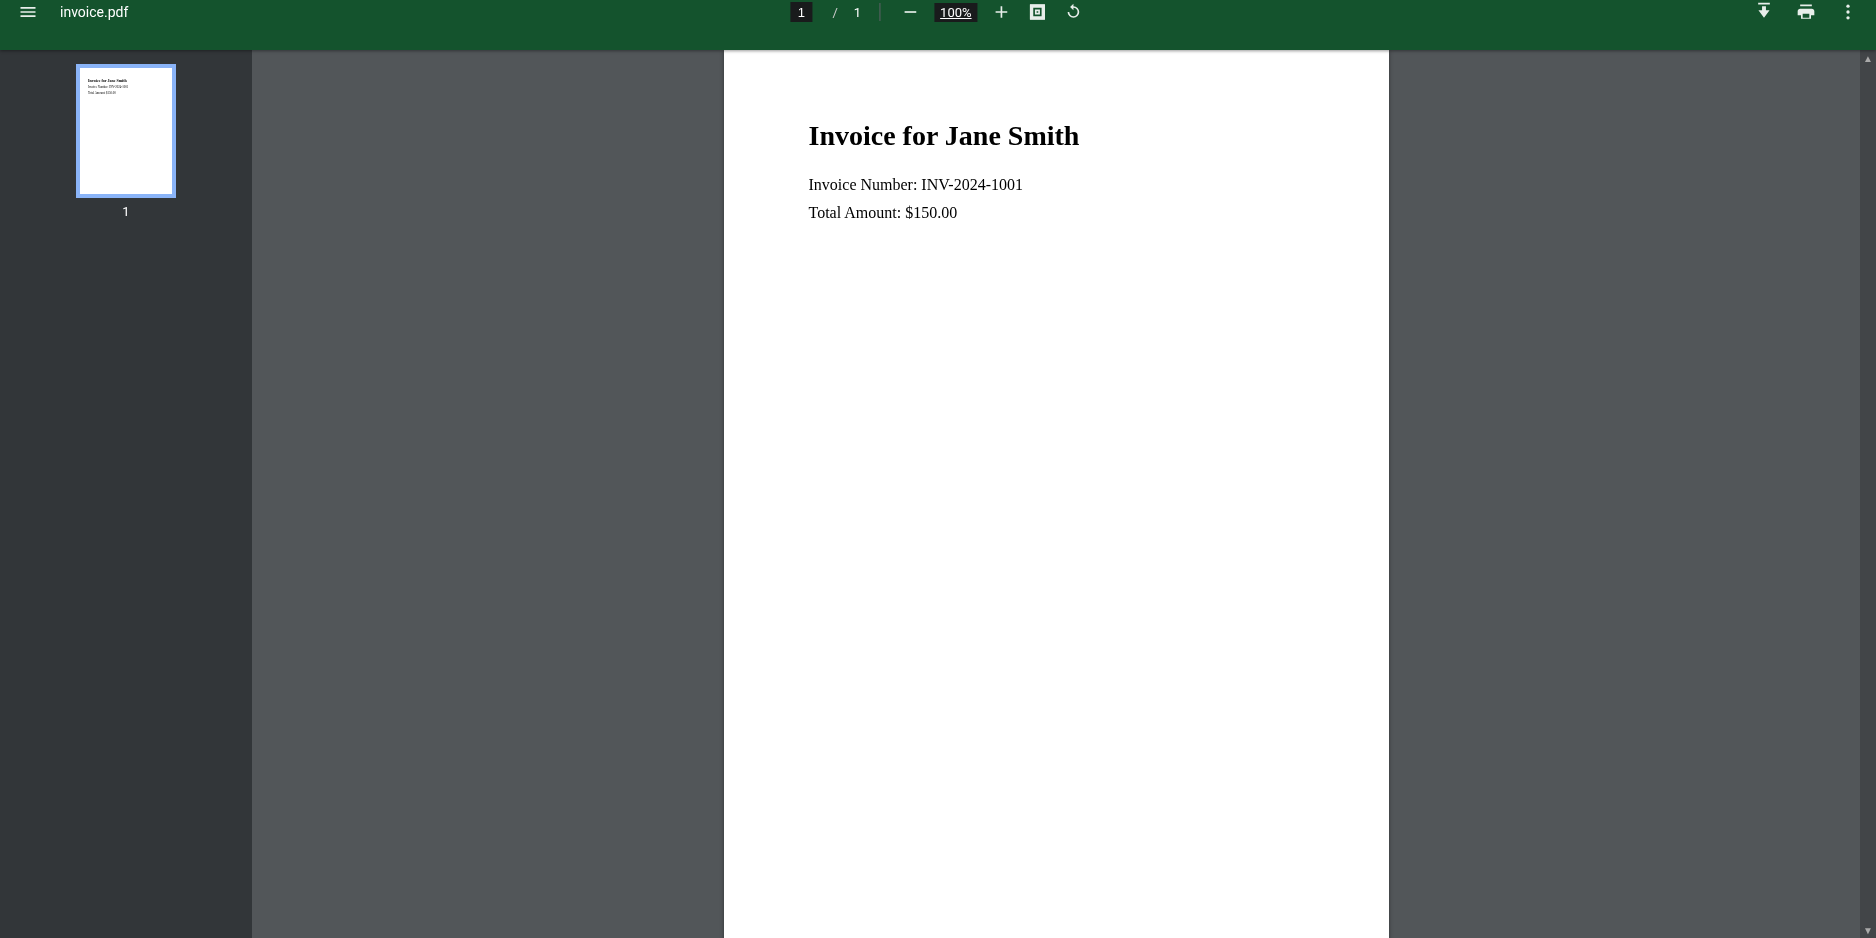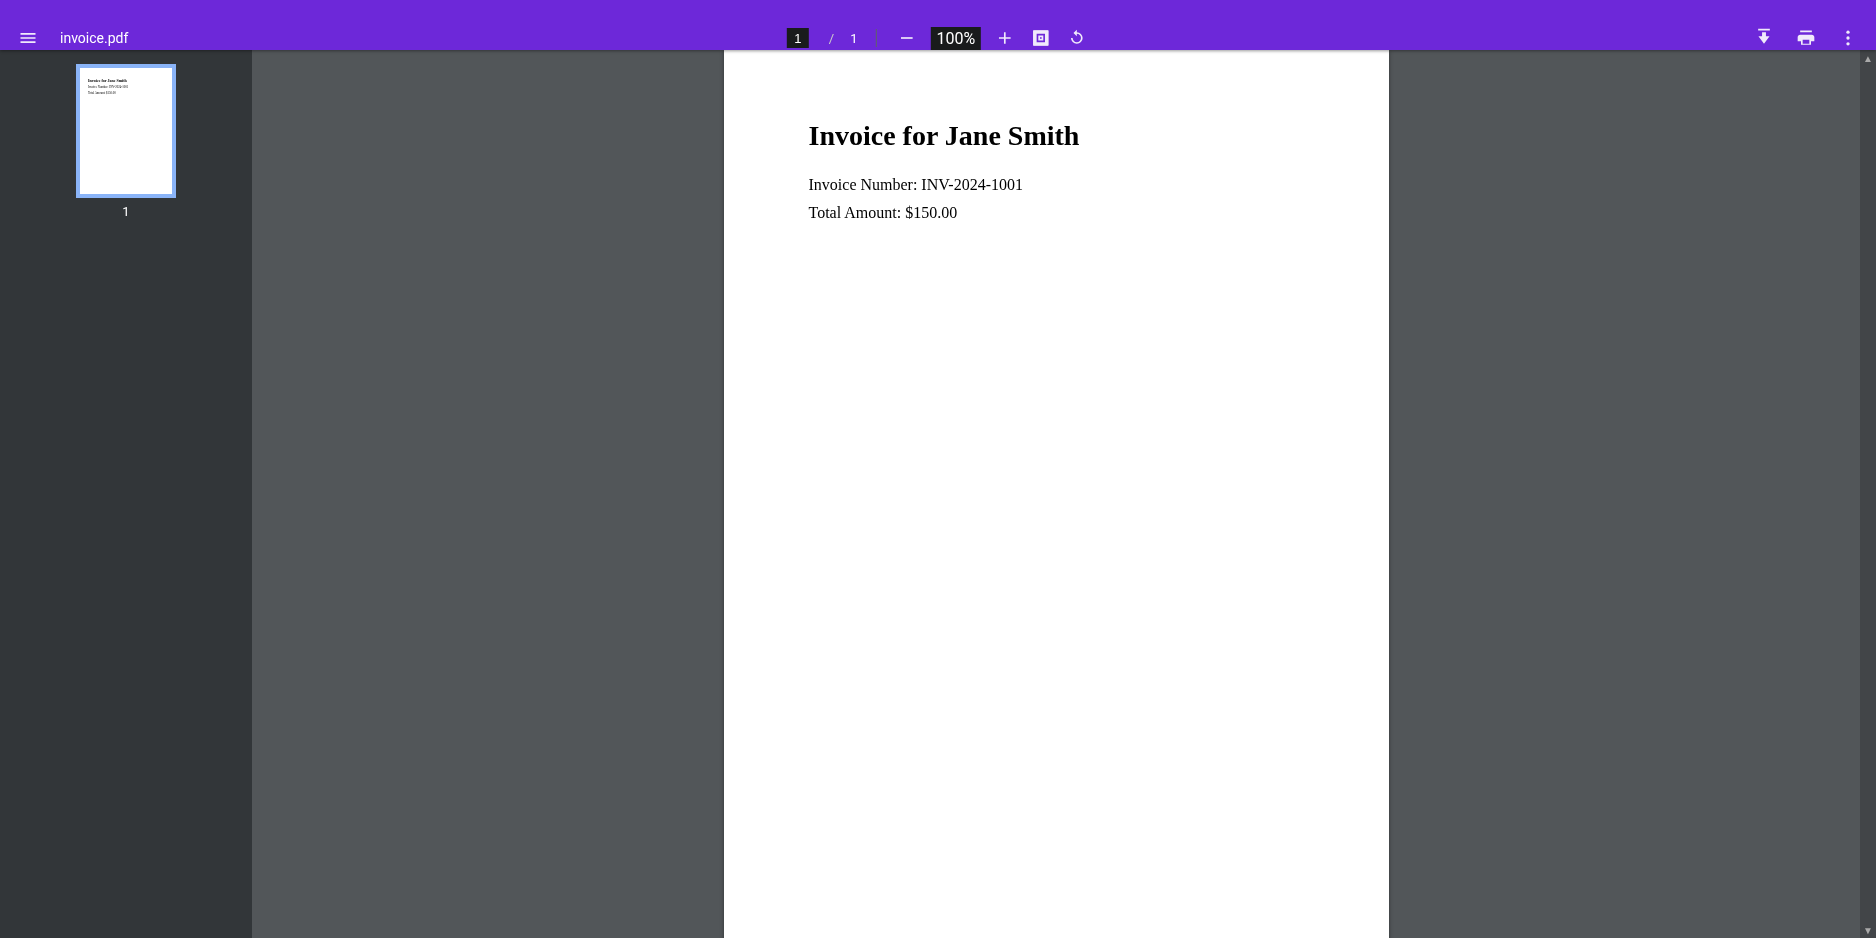--- a/index.html
+++ b/index.html
@@ -7,23 +7,23 @@
       width: 100%;
       height: 100%;
       font-family: Roboto, Arial, sans-serif;
       overflow: hidden;
       background: #525659;
     }
 
     
     .toolbar {
       height: 50px;
-      background: #6d28d9;
-      display: flex;
-      align-items: flex-end;
+      background: #14532d;
+      display: flex;
+      align-items: flex-start;
       color: #fff;
       padding: 0 16px;
       position: relative;
       z-index: 10;
       box-shadow: 0 1px 3px rgba(0,0,0,0.4);
     }
     .toolbar-left { display: flex; align-items: center; gap: 20px; }
     .toolbar-center {
       position: absolute;
       left: 50%;
@@ -71,24 +71,25 @@
     }
     .divider {
       width: 1px;
       height: 18px;
       background: #5f6368;
       margin: 0 6px;
     }
     .zoom-box {
       background: #191b1c;
       color: #fff;
-      font-size: 16px;
+      font-size: 13px;
       padding: 2px 6px;
       min-width: 36px;
       text-align: center;
+      text-decoration: underline;
     }
 
     
     .main {
       position: absolute;
       top: 50px;
       bottom: 0;
       left: 0;
       right: 0;
       display: flex;

